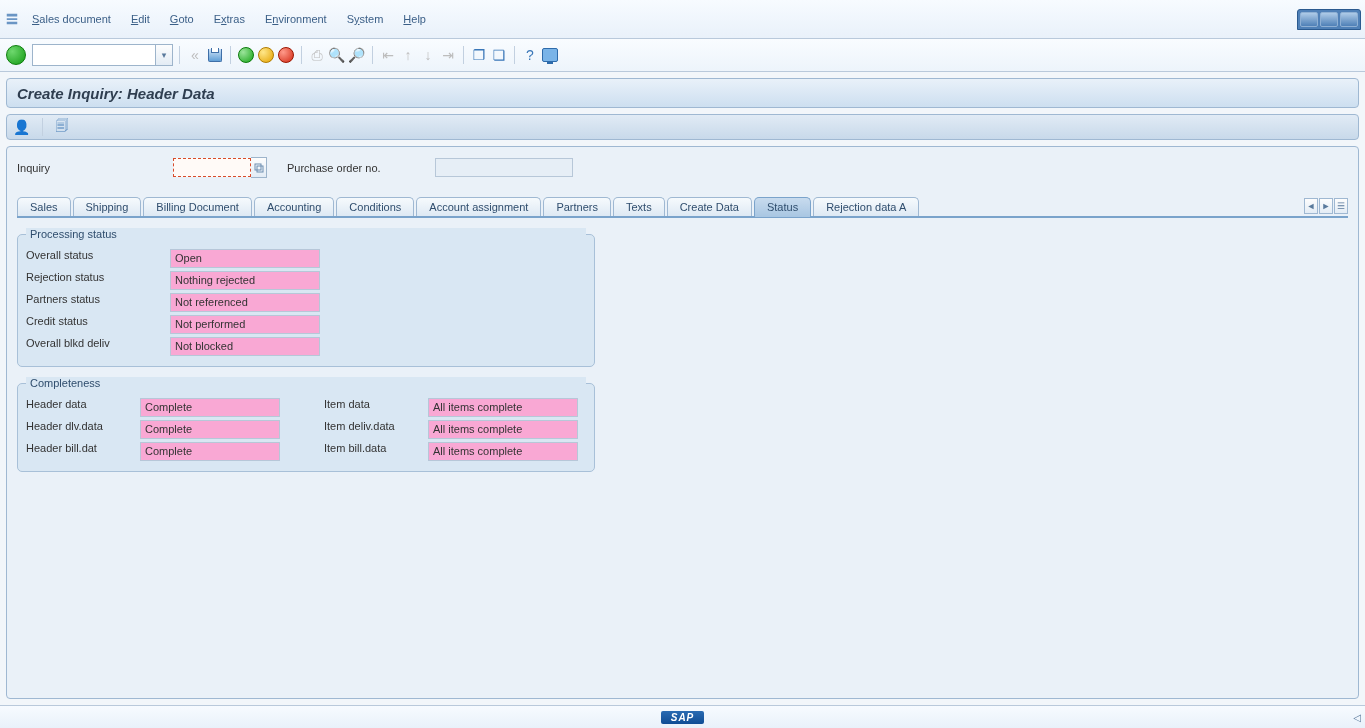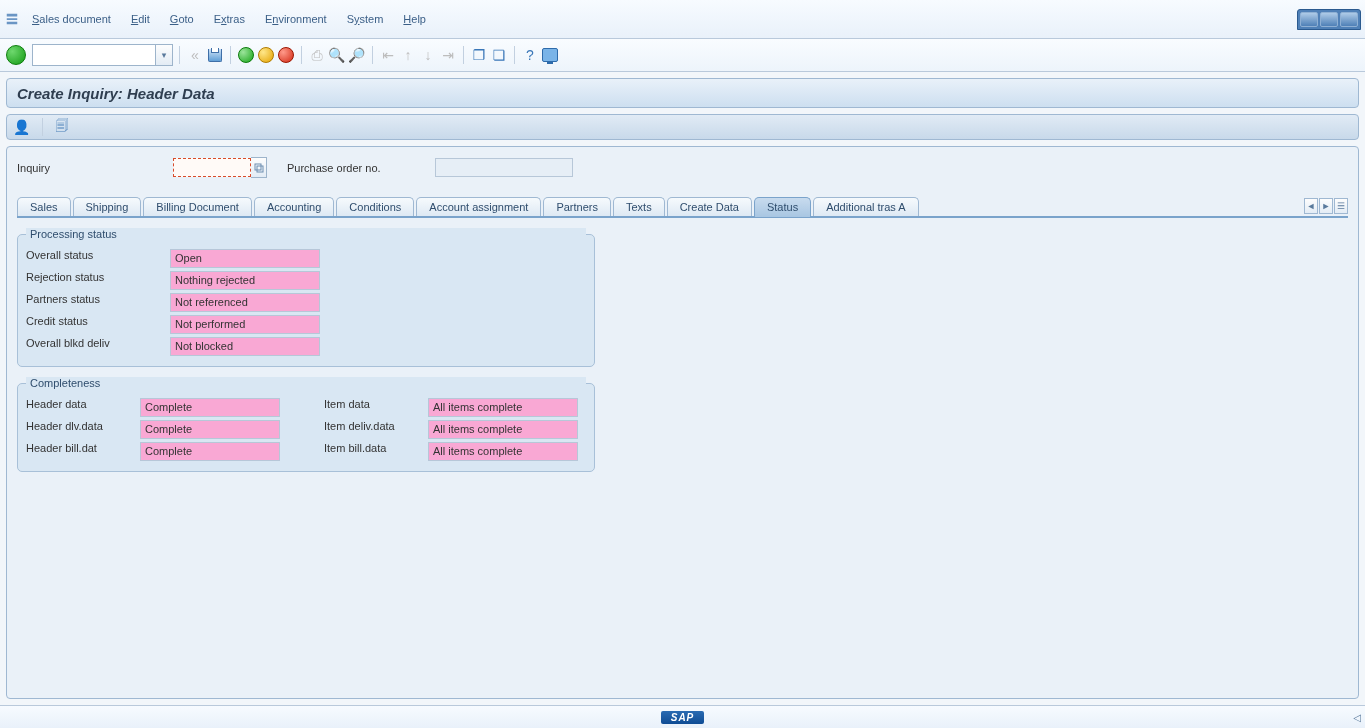--- a/index.html
+++ b/index.html
@@ -151,21 +151,21 @@
       <div class="tab">Sales</div>
       <div class="tab">Shipping</div>
       <div class="tab">Billing Document</div>
       <div class="tab">Accounting</div>
       <div class="tab">Conditions</div>
       <div class="tab">Account assignment</div>
       <div class="tab">Partners</div>
       <div class="tab">Texts</div>
       <div class="tab">Create Data</div>
       <div class="tab active">Status</div>
-      <div class="tab">Additional tras A</div>
+      <div class="tab">Rejection data A</div>
       <div class="tab-scroll">
         <span>◄</span>
         <span>►</span>
         <span>☰</span>
       </div>
     </div>
 
     <div class="group-wrap">
     <div class="group">
       <legend>Processing status</legend>

